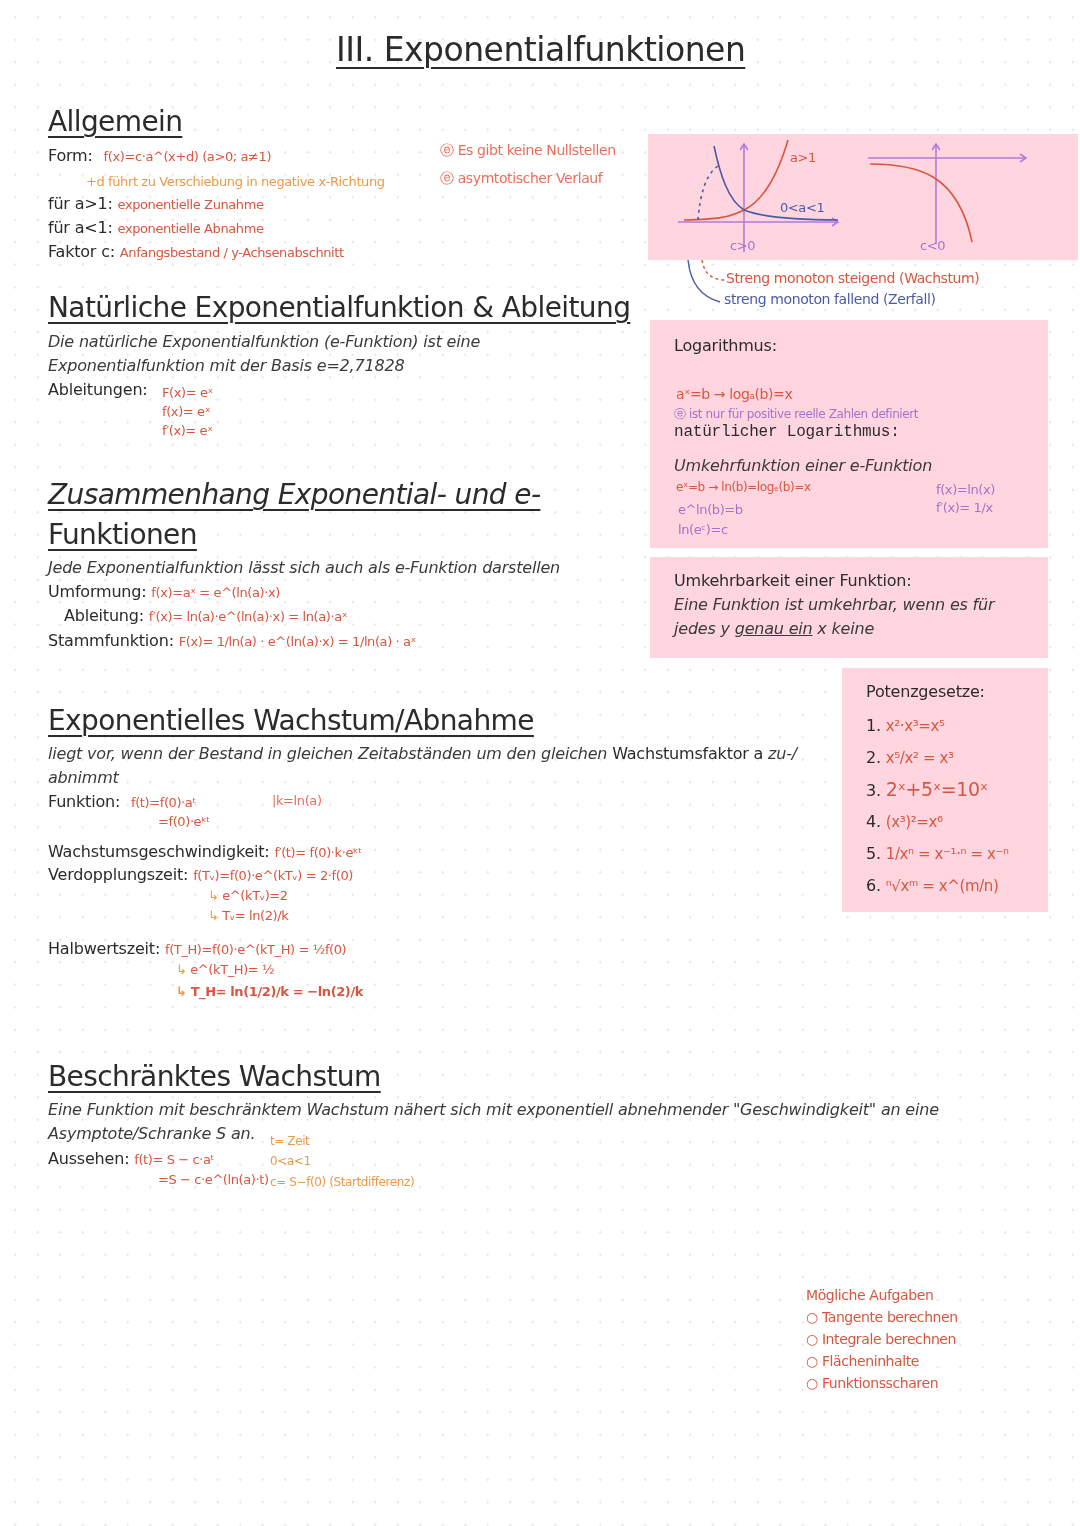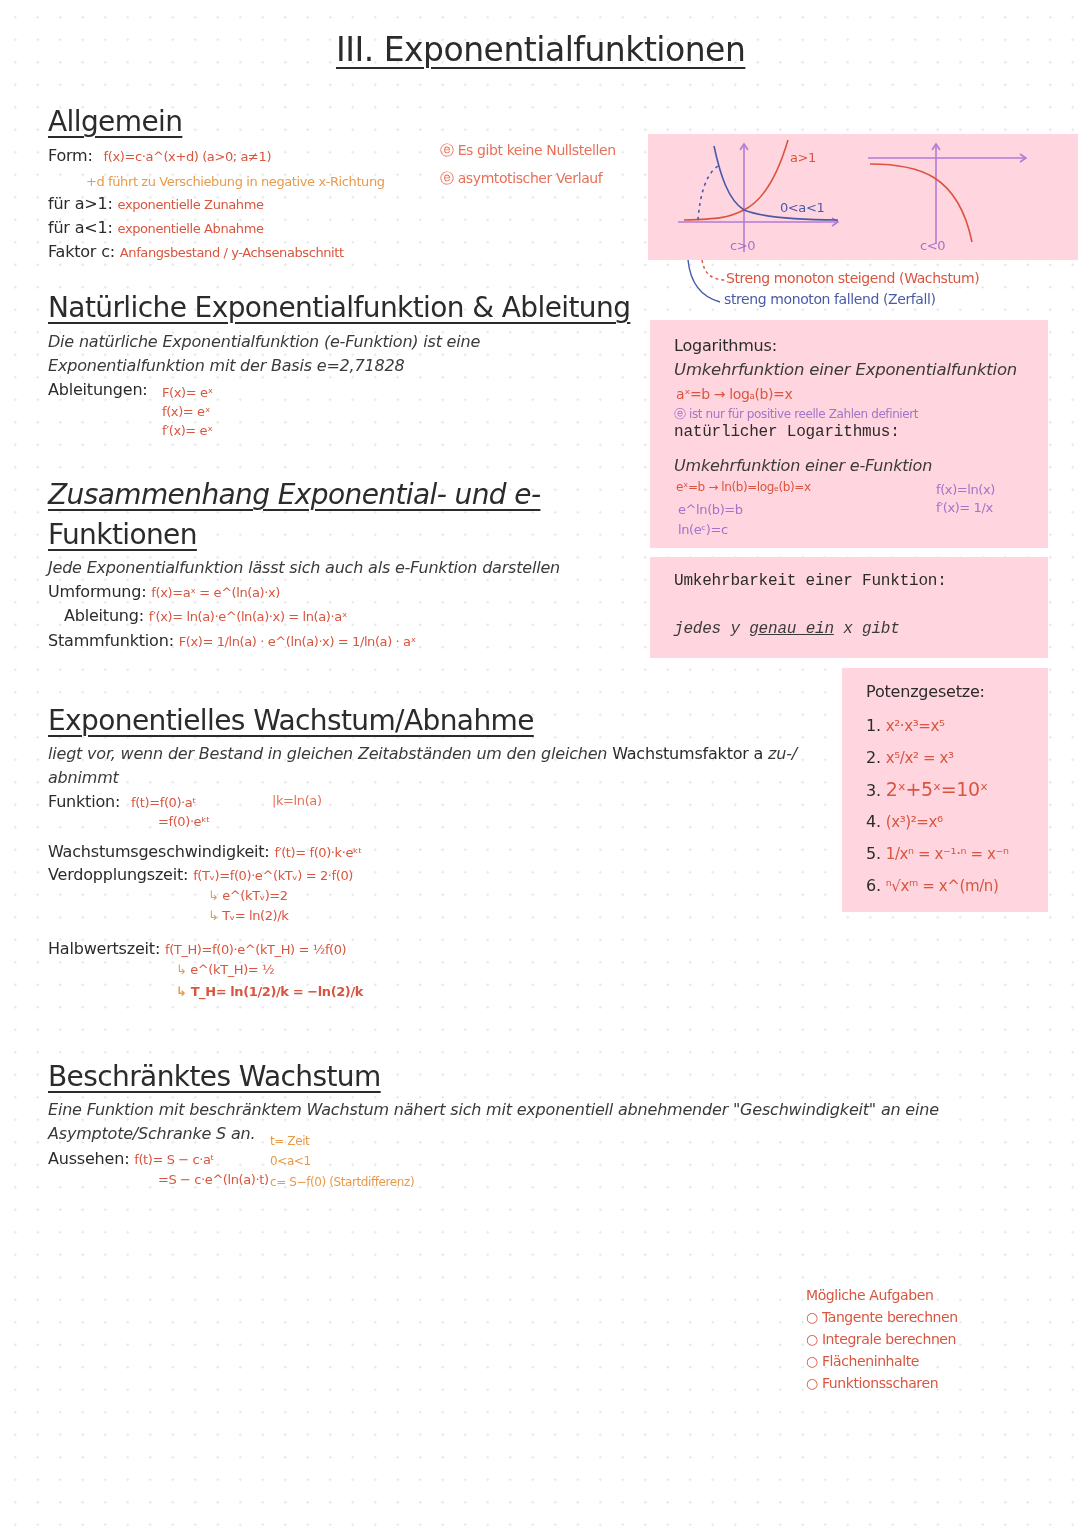--- a/index.html
+++ b/index.html
@@ -104,21 +104,20 @@
   <div class="abs txt" style="left:48px; top:378px;">Ableitungen:</div>
   <div class="abs hand red" style="left:162px; top:383px; line-height:19px;">
     <div>F(x)= eˣ</div>
     <div>f(x)= eˣ</div>
     <div>f′(x)= eˣ</div>
   </div>
 </section>
 
 <div class="pink-box" style="left:650px; top:320px; width:398px; height:228px;">
   <div class="abs txt bold" style="left:24px; top:14px; font-weight:500;">Logarithmus:</div>
-  <div class="abs txt it" style="left:24px; top:38px; font-size:16.5px;">Umkehrfunktion einer Exponentialfunktion</div>
   <div class="abs hand red" style="left:26px; top:66px; font-size:14px;">aˣ=b  →  logₐ(b)=x</div>
   <div class="abs hand purple" style="left:24px; top:86px; font-size:12px;">
     <span>ⓔ</span>
     <span>ist nur für positive reelle Zahlen definiert</span>
   </div>
   <div class="abs txt" style="left:24px; top:100px; font-weight:500;font-family:Liberation Mono, monospace;">natürlicher Logarithmus:</div>
   <div class="abs txt it" style="left:24px; top:134px;">Umkehrfunktion einer e-Funktion</div>
   <div class="abs hand red" style="left:26px; top:160px; font-size:12px;">eˣ=b  →  ln(b)=logₑ(b)=x</div>
   <div class="abs hand purple" style="left:28px; top:182px;">e^ln(b)=b</div>
   <div class="abs hand purple" style="left:28px; top:202px;">ln(eᶜ)=c</div>
@@ -137,24 +136,25 @@
   <div class="abs txt" style="left:64px; top:604px;">
     <span>Ableitung:</span>
     <span class="hand red">f′(x)= ln(a)·e^(ln(a)·x) = ln(a)·aˣ</span>
   </div>
   <div class="abs txt" style="left:48px; top:629px;">
     <span>Stammfunktion:</span>
     <span class="hand red">F(x)= 1/ln(a) · e^(ln(a)·x) = 1/ln(a) · aˣ</span>
   </div>
 </section>
 
-<div class="pink-box" style="left:650px; top:557px; width:398px; height:101px;font-family:Liberation Mono, monospace;">
+<div class="pink-box" style="left:650px; top:557px; width:398px; height:101px;">
   <div class="abs txt" style="left:24px; top:12px; font-weight:500;">Umkehrbarkeit einer Funktion:</div>
+  <div class="abs txt it" style="left:24px; top:36px;">Eine Funktion ist umkehrbar, wenn es für</div>
   <div class="abs txt it" style="left:24px; top:60px;">
-    <span>jedes y </span><span class="u">genau ein</span><span> x gibt</span>
+    <span>jedes y </span><span class="u">genau ein</span><span> x keine</span>
   </div>
 </div>
 
 <div class="pink-box" style="left:842px; top:668px; width:206px; height:244px;">
   <div class="abs txt" style="left:24px; top:12px; font-weight:500;">Potenzgesetze:</div>
   <div class="abs" style="left:24px; top:42px; line-height:31px;">
     <div class="txt" style="line-height:31px;"><span>1.</span> <span class="hand red" style="font-size:15px;">x²·x³=x⁵</span></div>
     <div class="txt" style="line-height:31px;"><span>2.</span> <span class="hand red" style="font-size:15px;">x⁵/x² = x³</span></div>
     <div class="txt" style="line-height:31px;"><span>3.</span> <span class="hand red" style="font-size:19px;">2ˣ+5ˣ=10ˣ</span></div>
     <div class="txt" style="line-height:31px;"><span>4.</span> <span class="hand red" style="font-size:15px;">(x³)²=x⁶</span></div>

